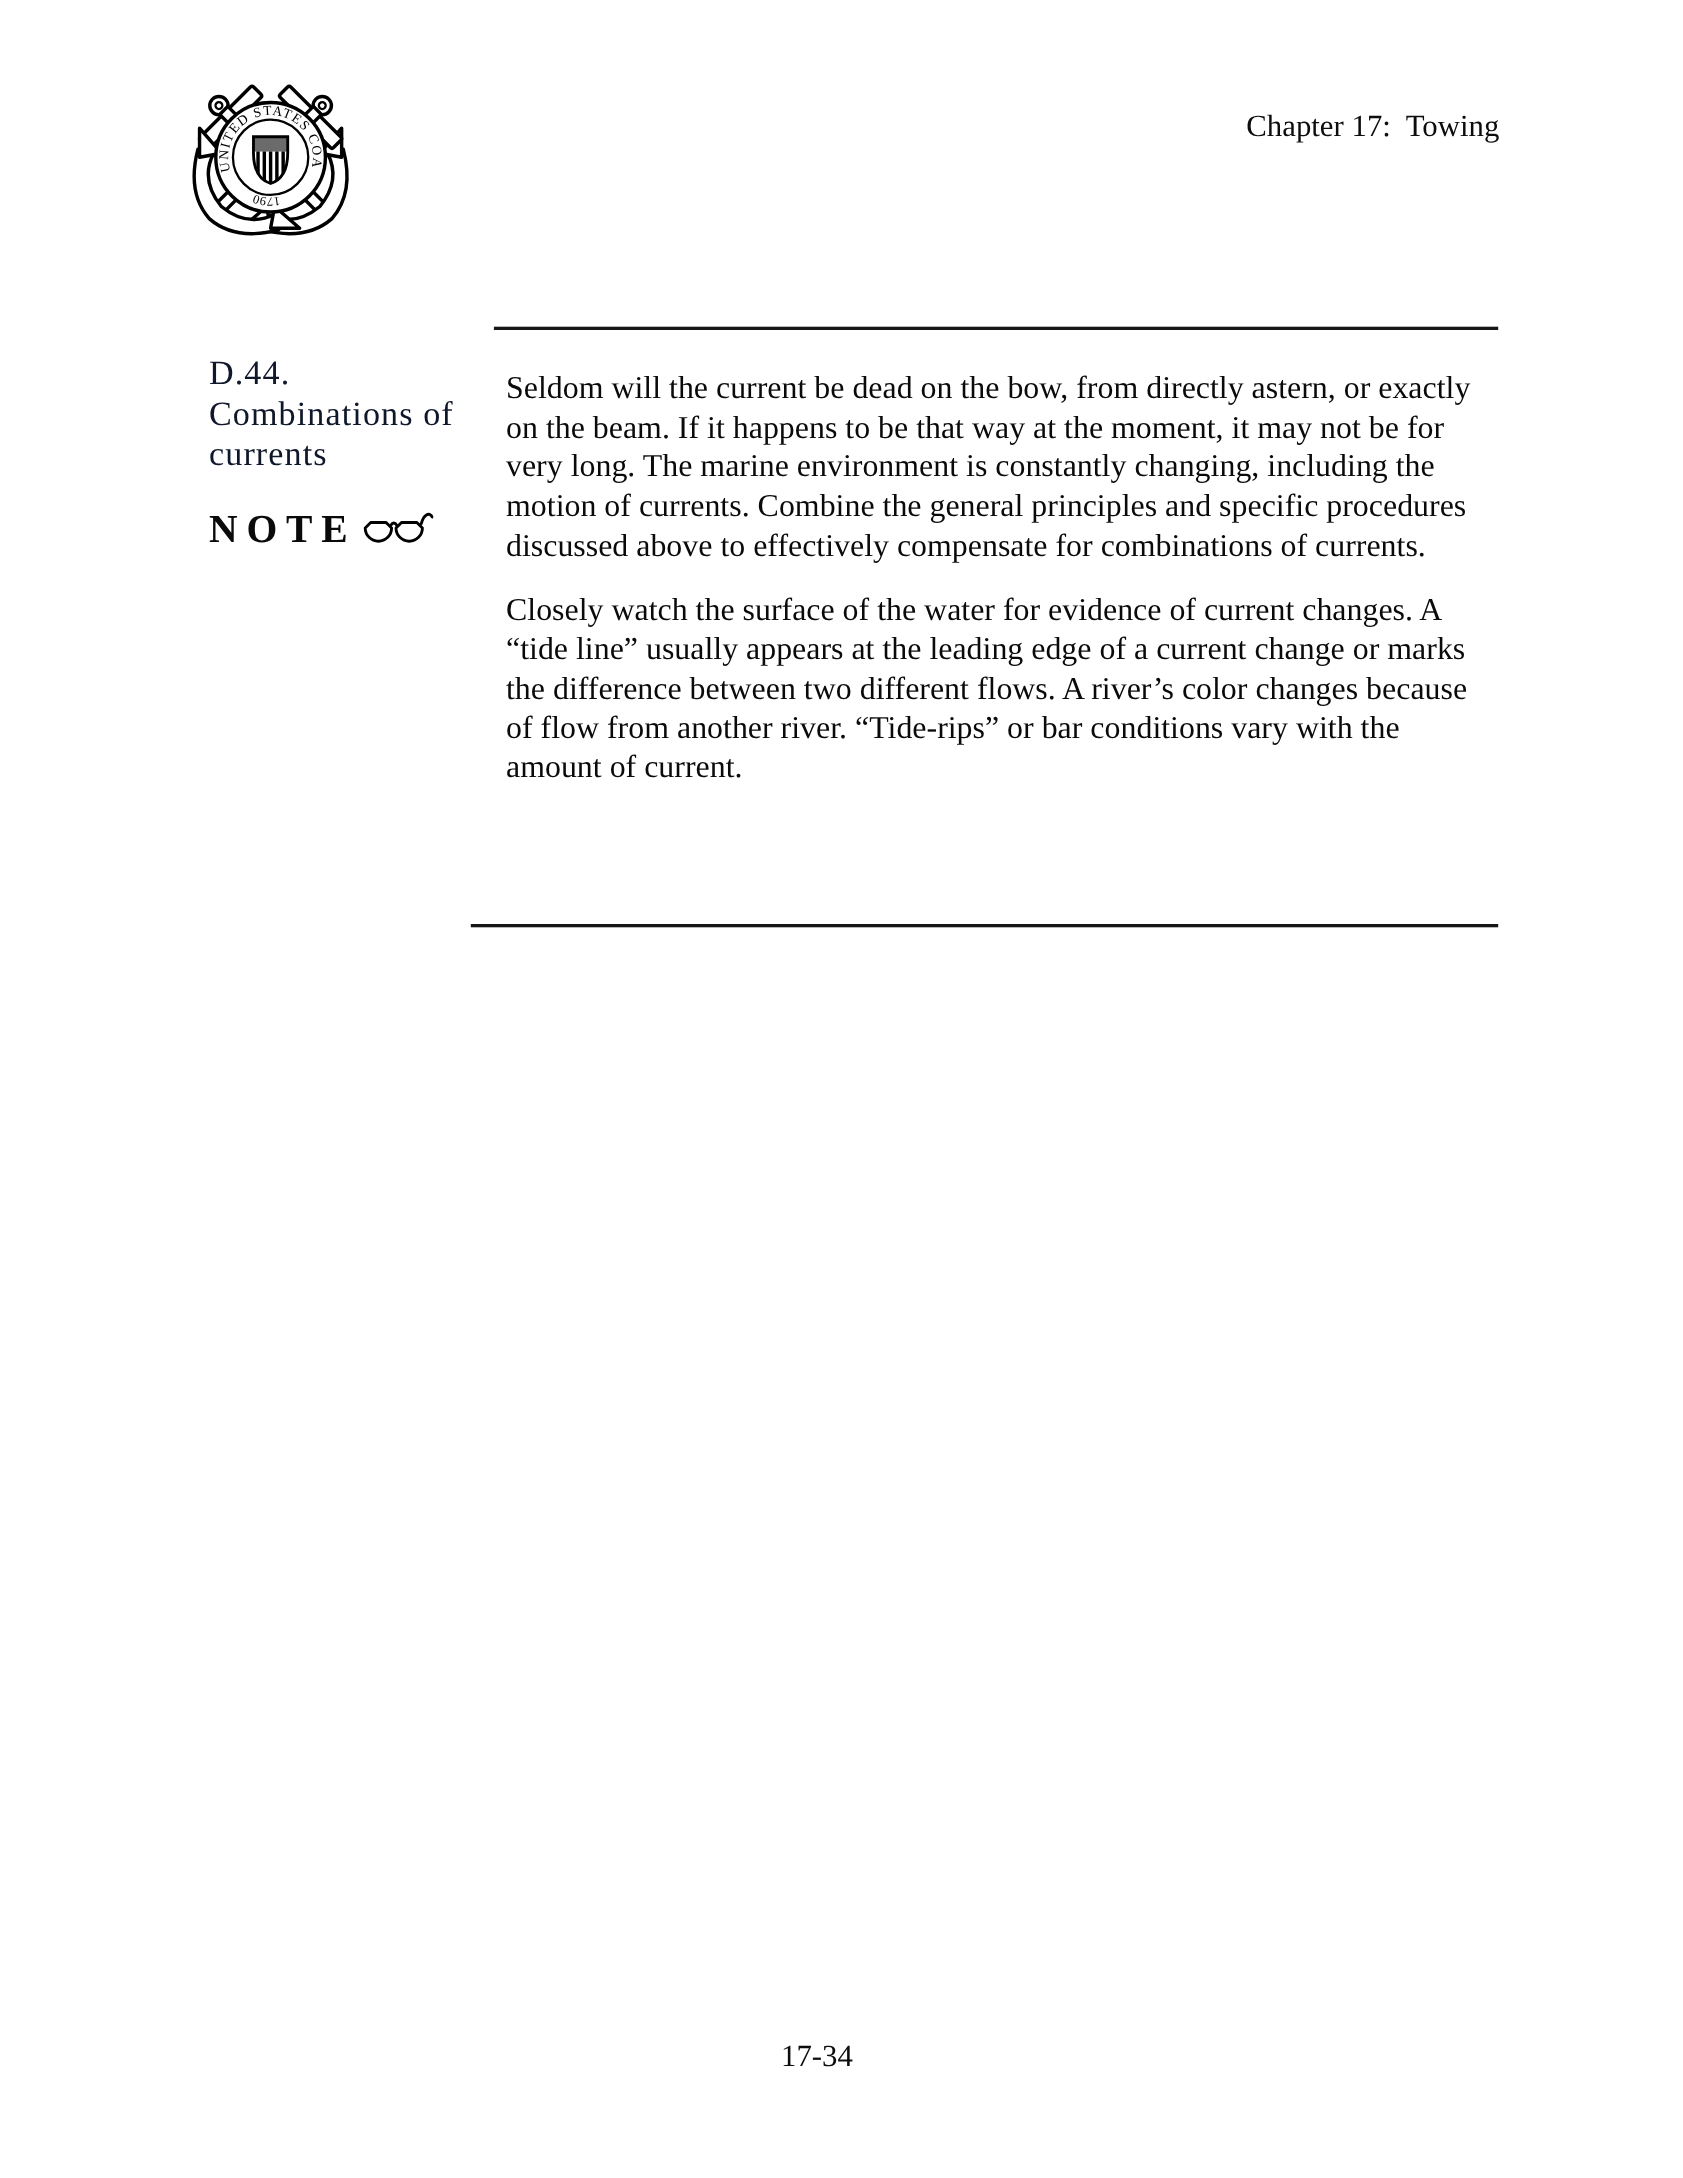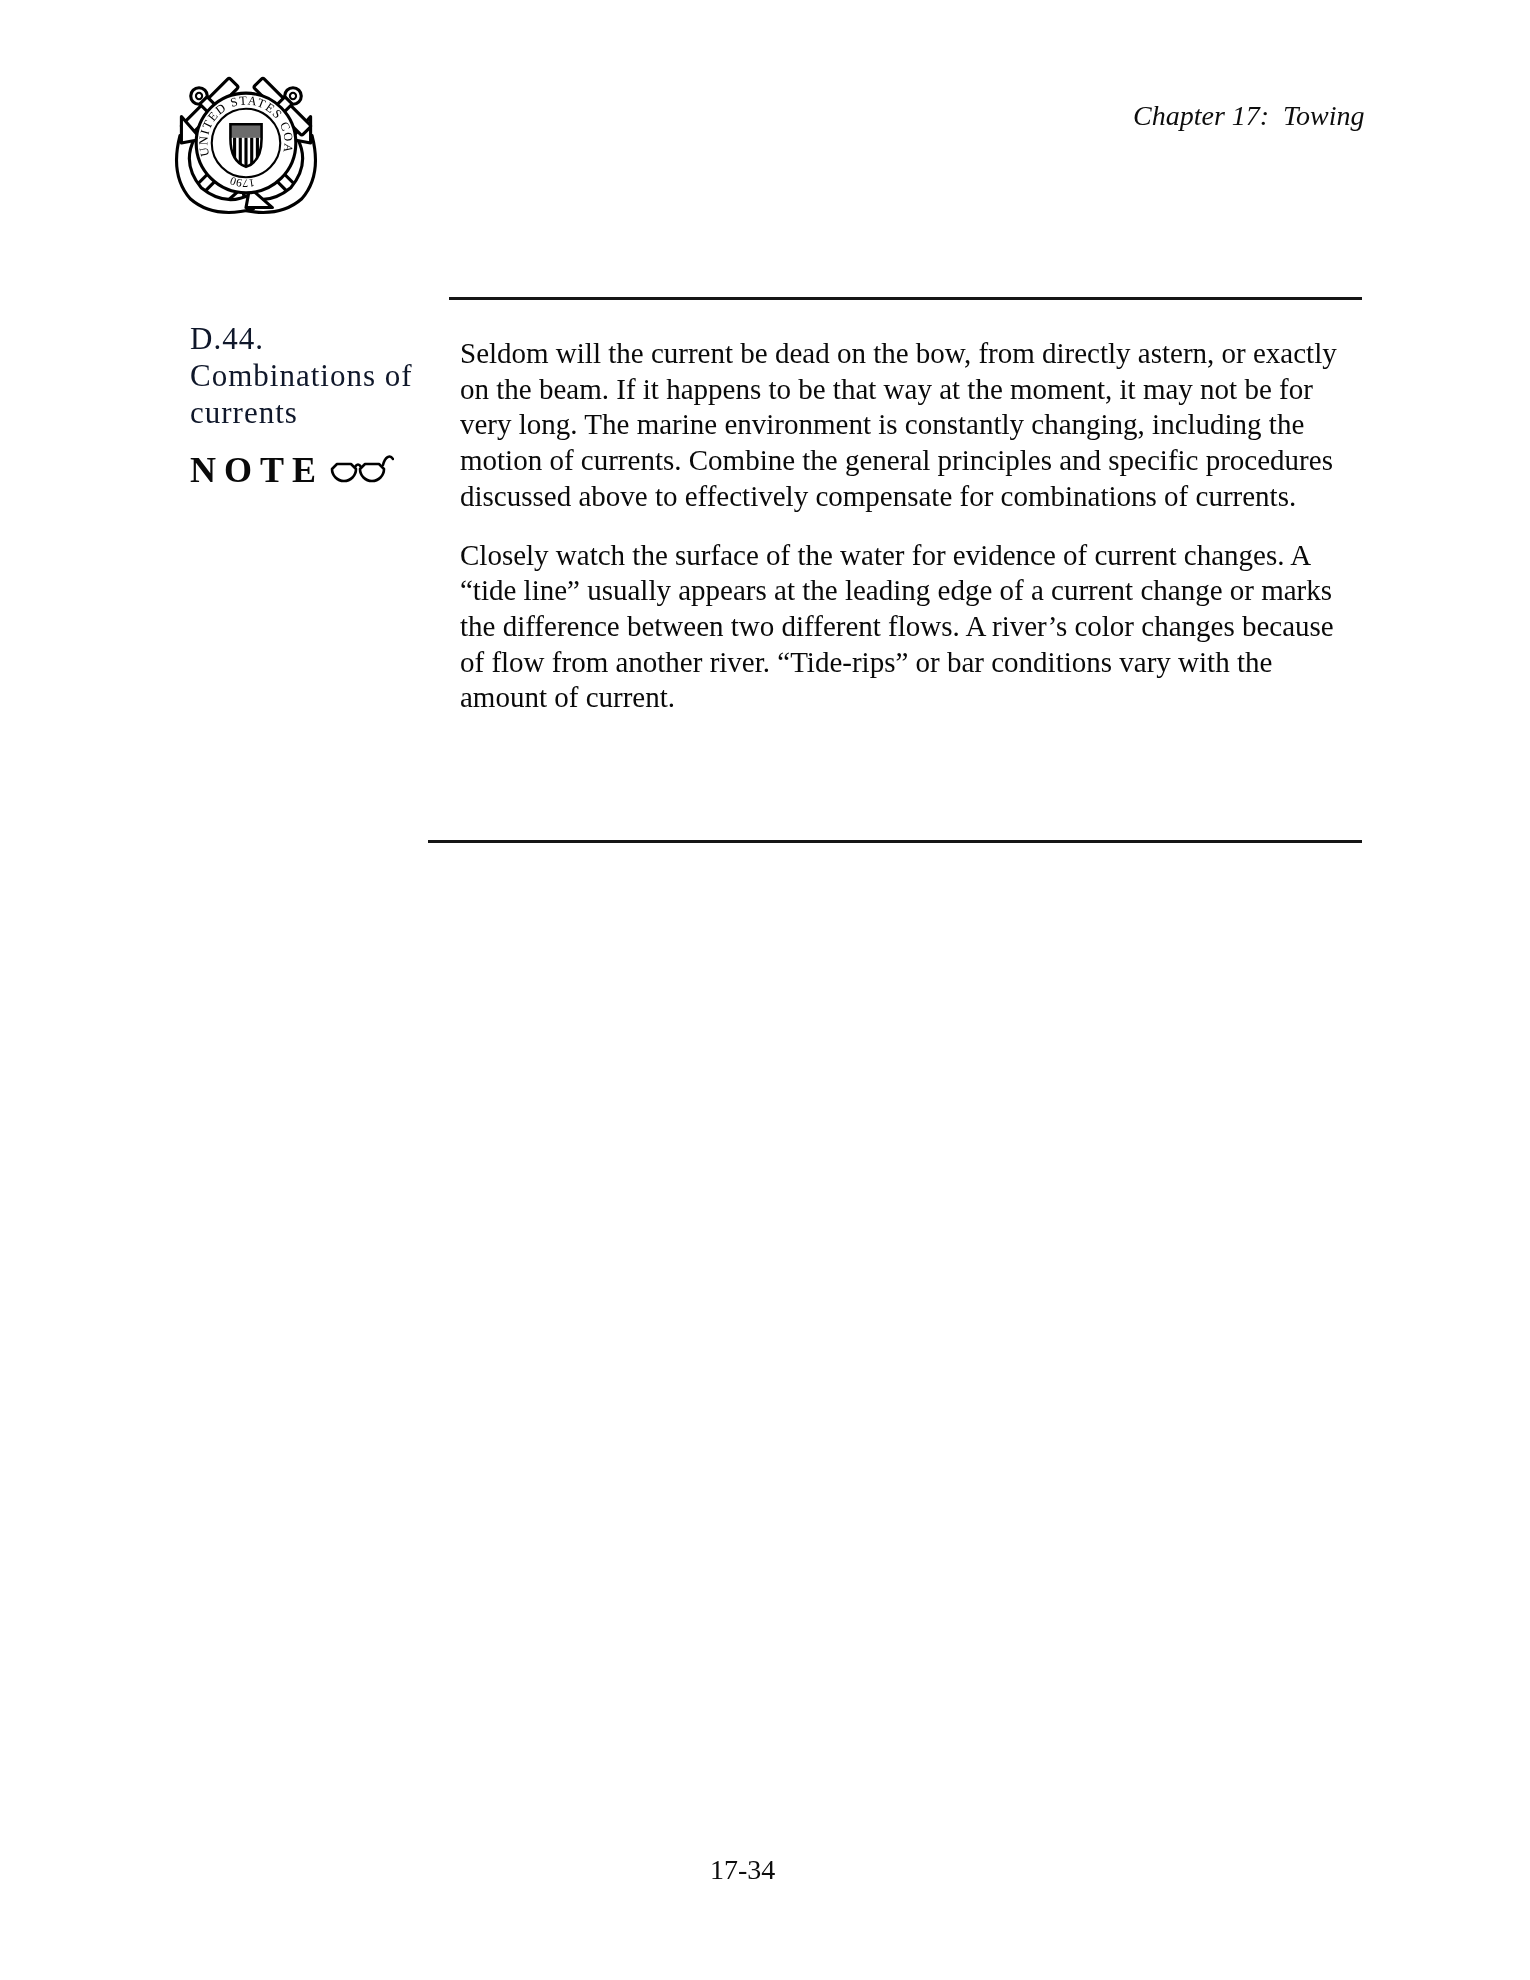--- a/index.html
+++ b/index.html
@@ -19,21 +19,20 @@
     width: 156px;
     height: 164px;
   }
   .chapter {
     position: absolute;
     left: 1133px;
     top: 100px;
     font-size: 28px;
     white-space: pre;
     color: #0d0d0d;
-    font-style: italic;
   }
   .rule {
     position: absolute;
     height: 3px;
     background: #161616;
   }
   .rule-top { left: 449px; top: 297px; width: 913px; }
   .rule-bottom { left: 428px; top: 840px; width: 934px; }
   .leftcol {
     position: absolute;
@@ -41,21 +40,21 @@
     top: 320px;
     width: 242px;
   }
   .sec-num, .sec-title {
     font-size: 31px;
     line-height: 37px;
     letter-spacing: 1px;
     color: #0f172a;
   }
   .note-head {
-    margin-top: 18px;
+    margin-top: 29px;
     margin-bottom: 4px;
     font-size: 36px;
     font-weight: bold;
     letter-spacing: 8px;
     color: #0a0a0a;
     display: flex;
     align-items: center;
   }
   .glasses { margin-left: 6px; flex: 0 0 auto; }
   .note-box {

